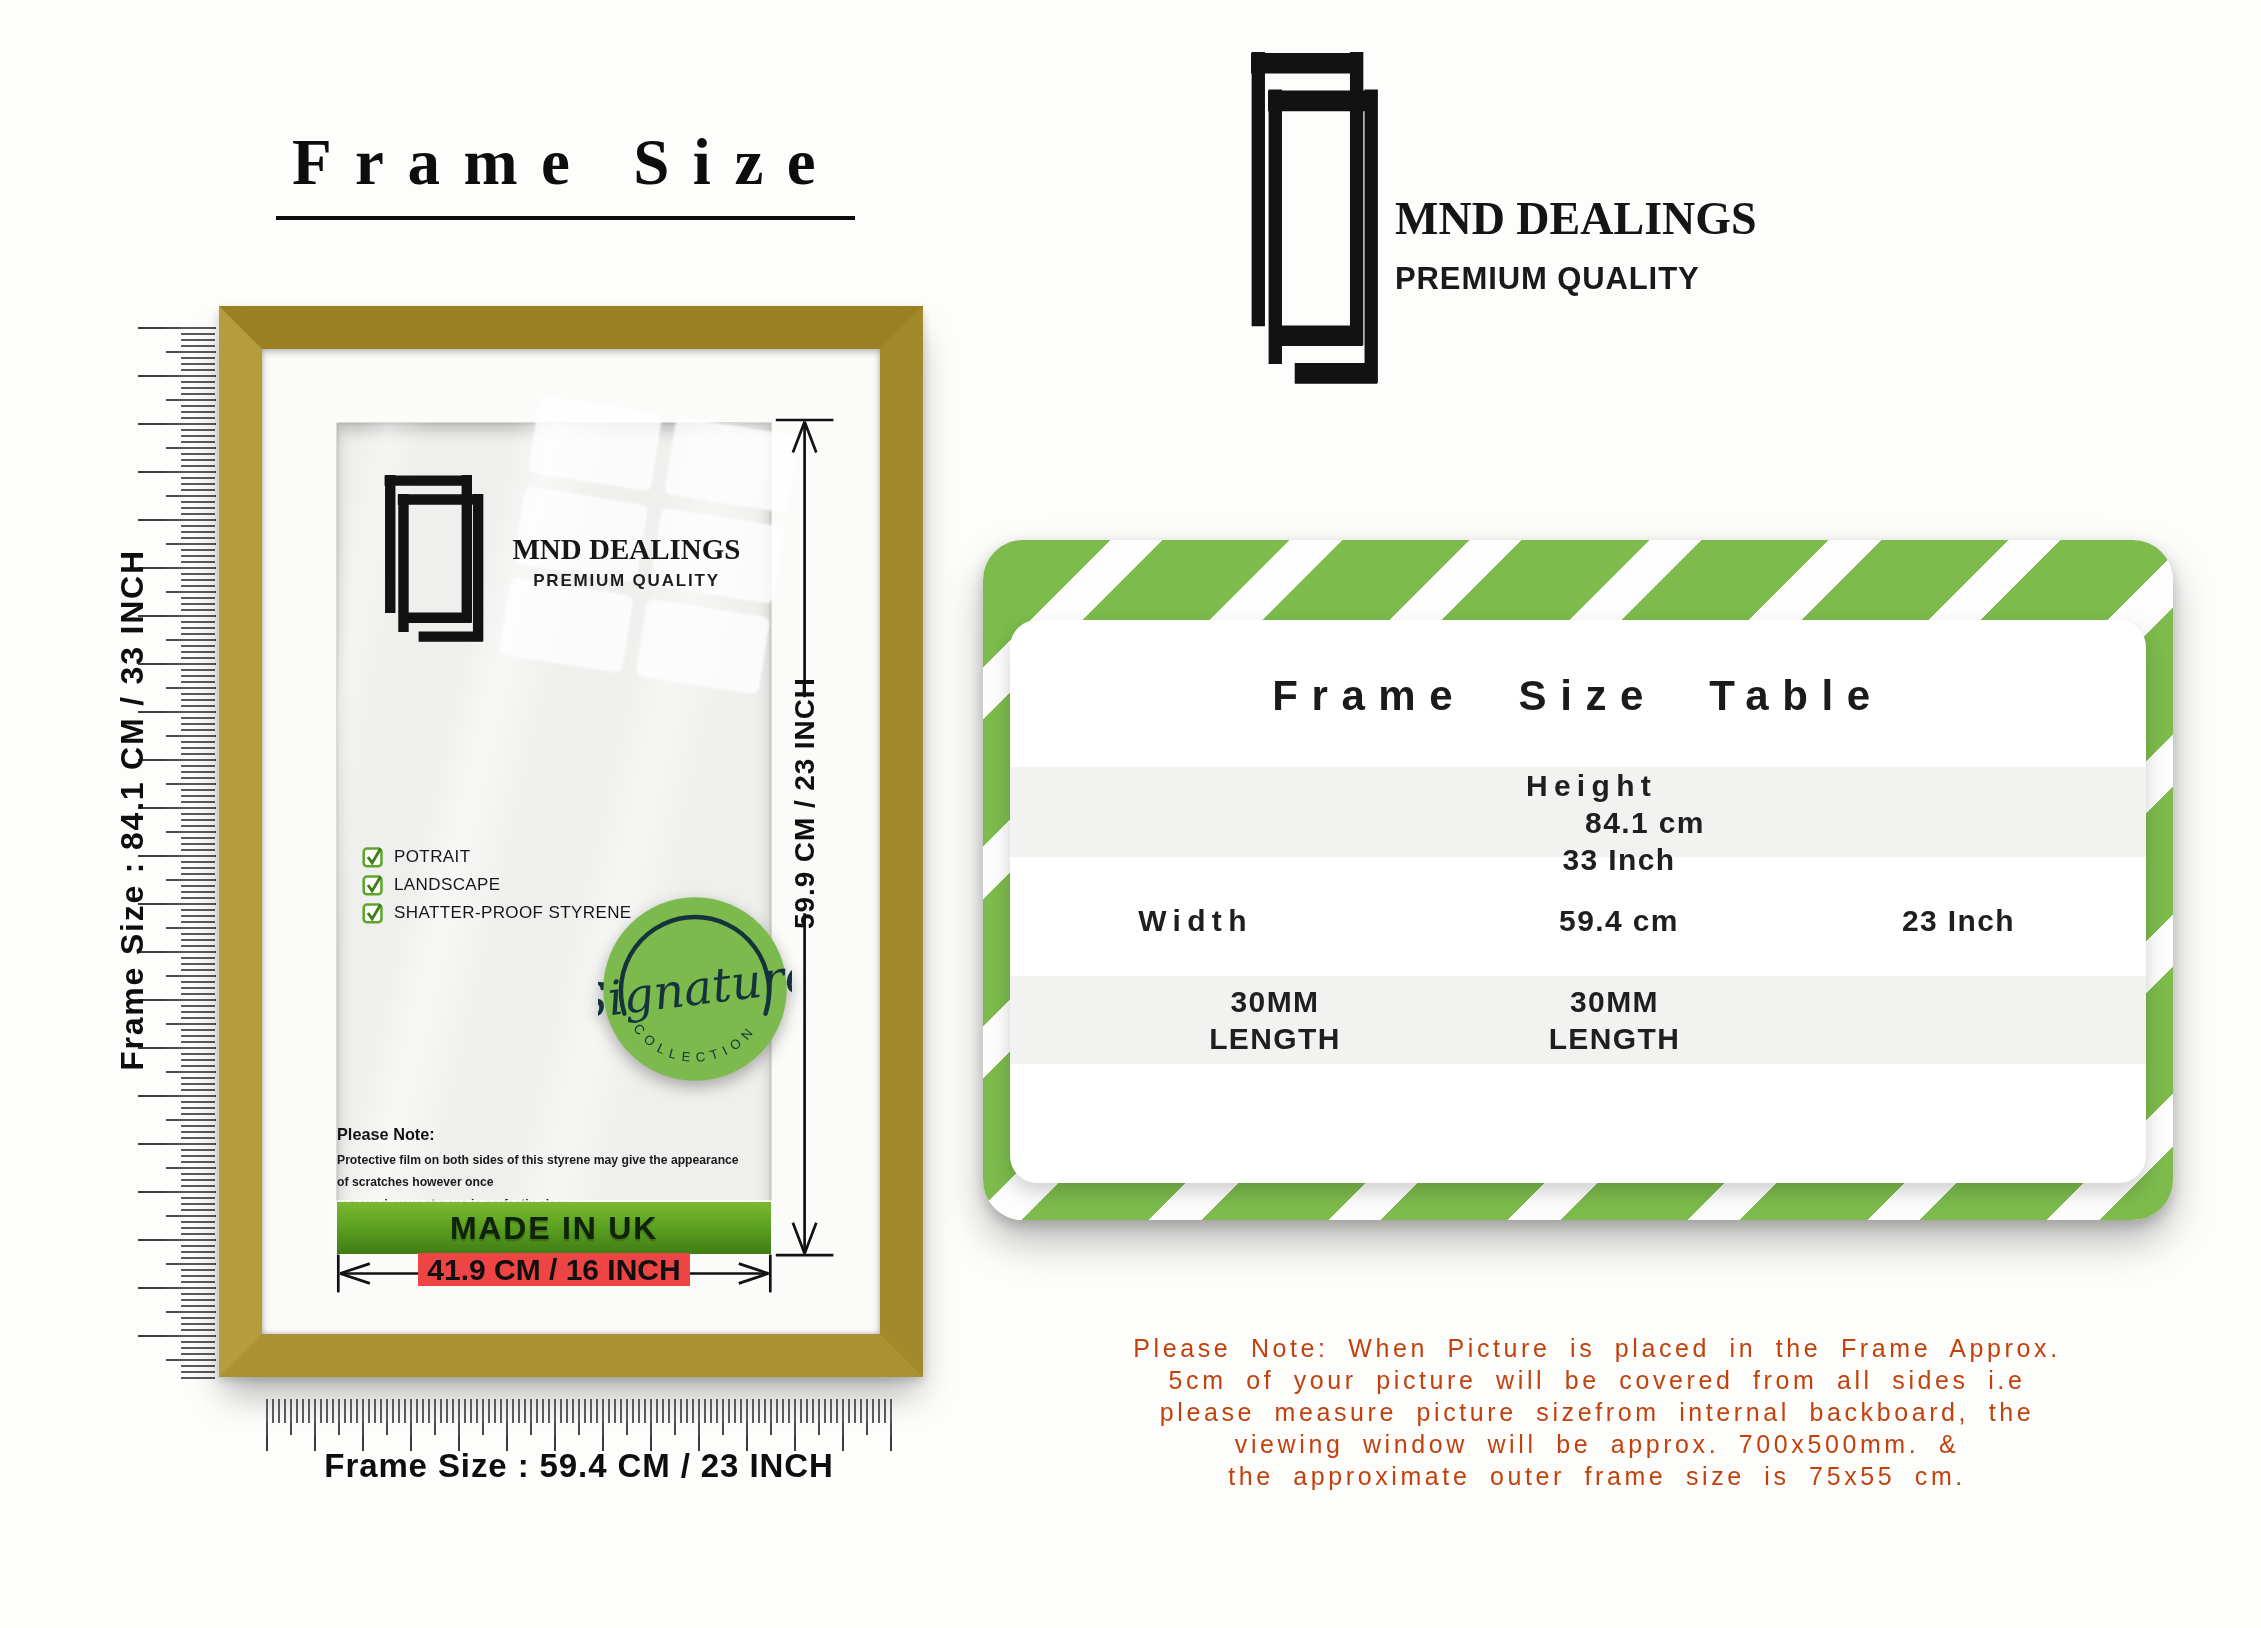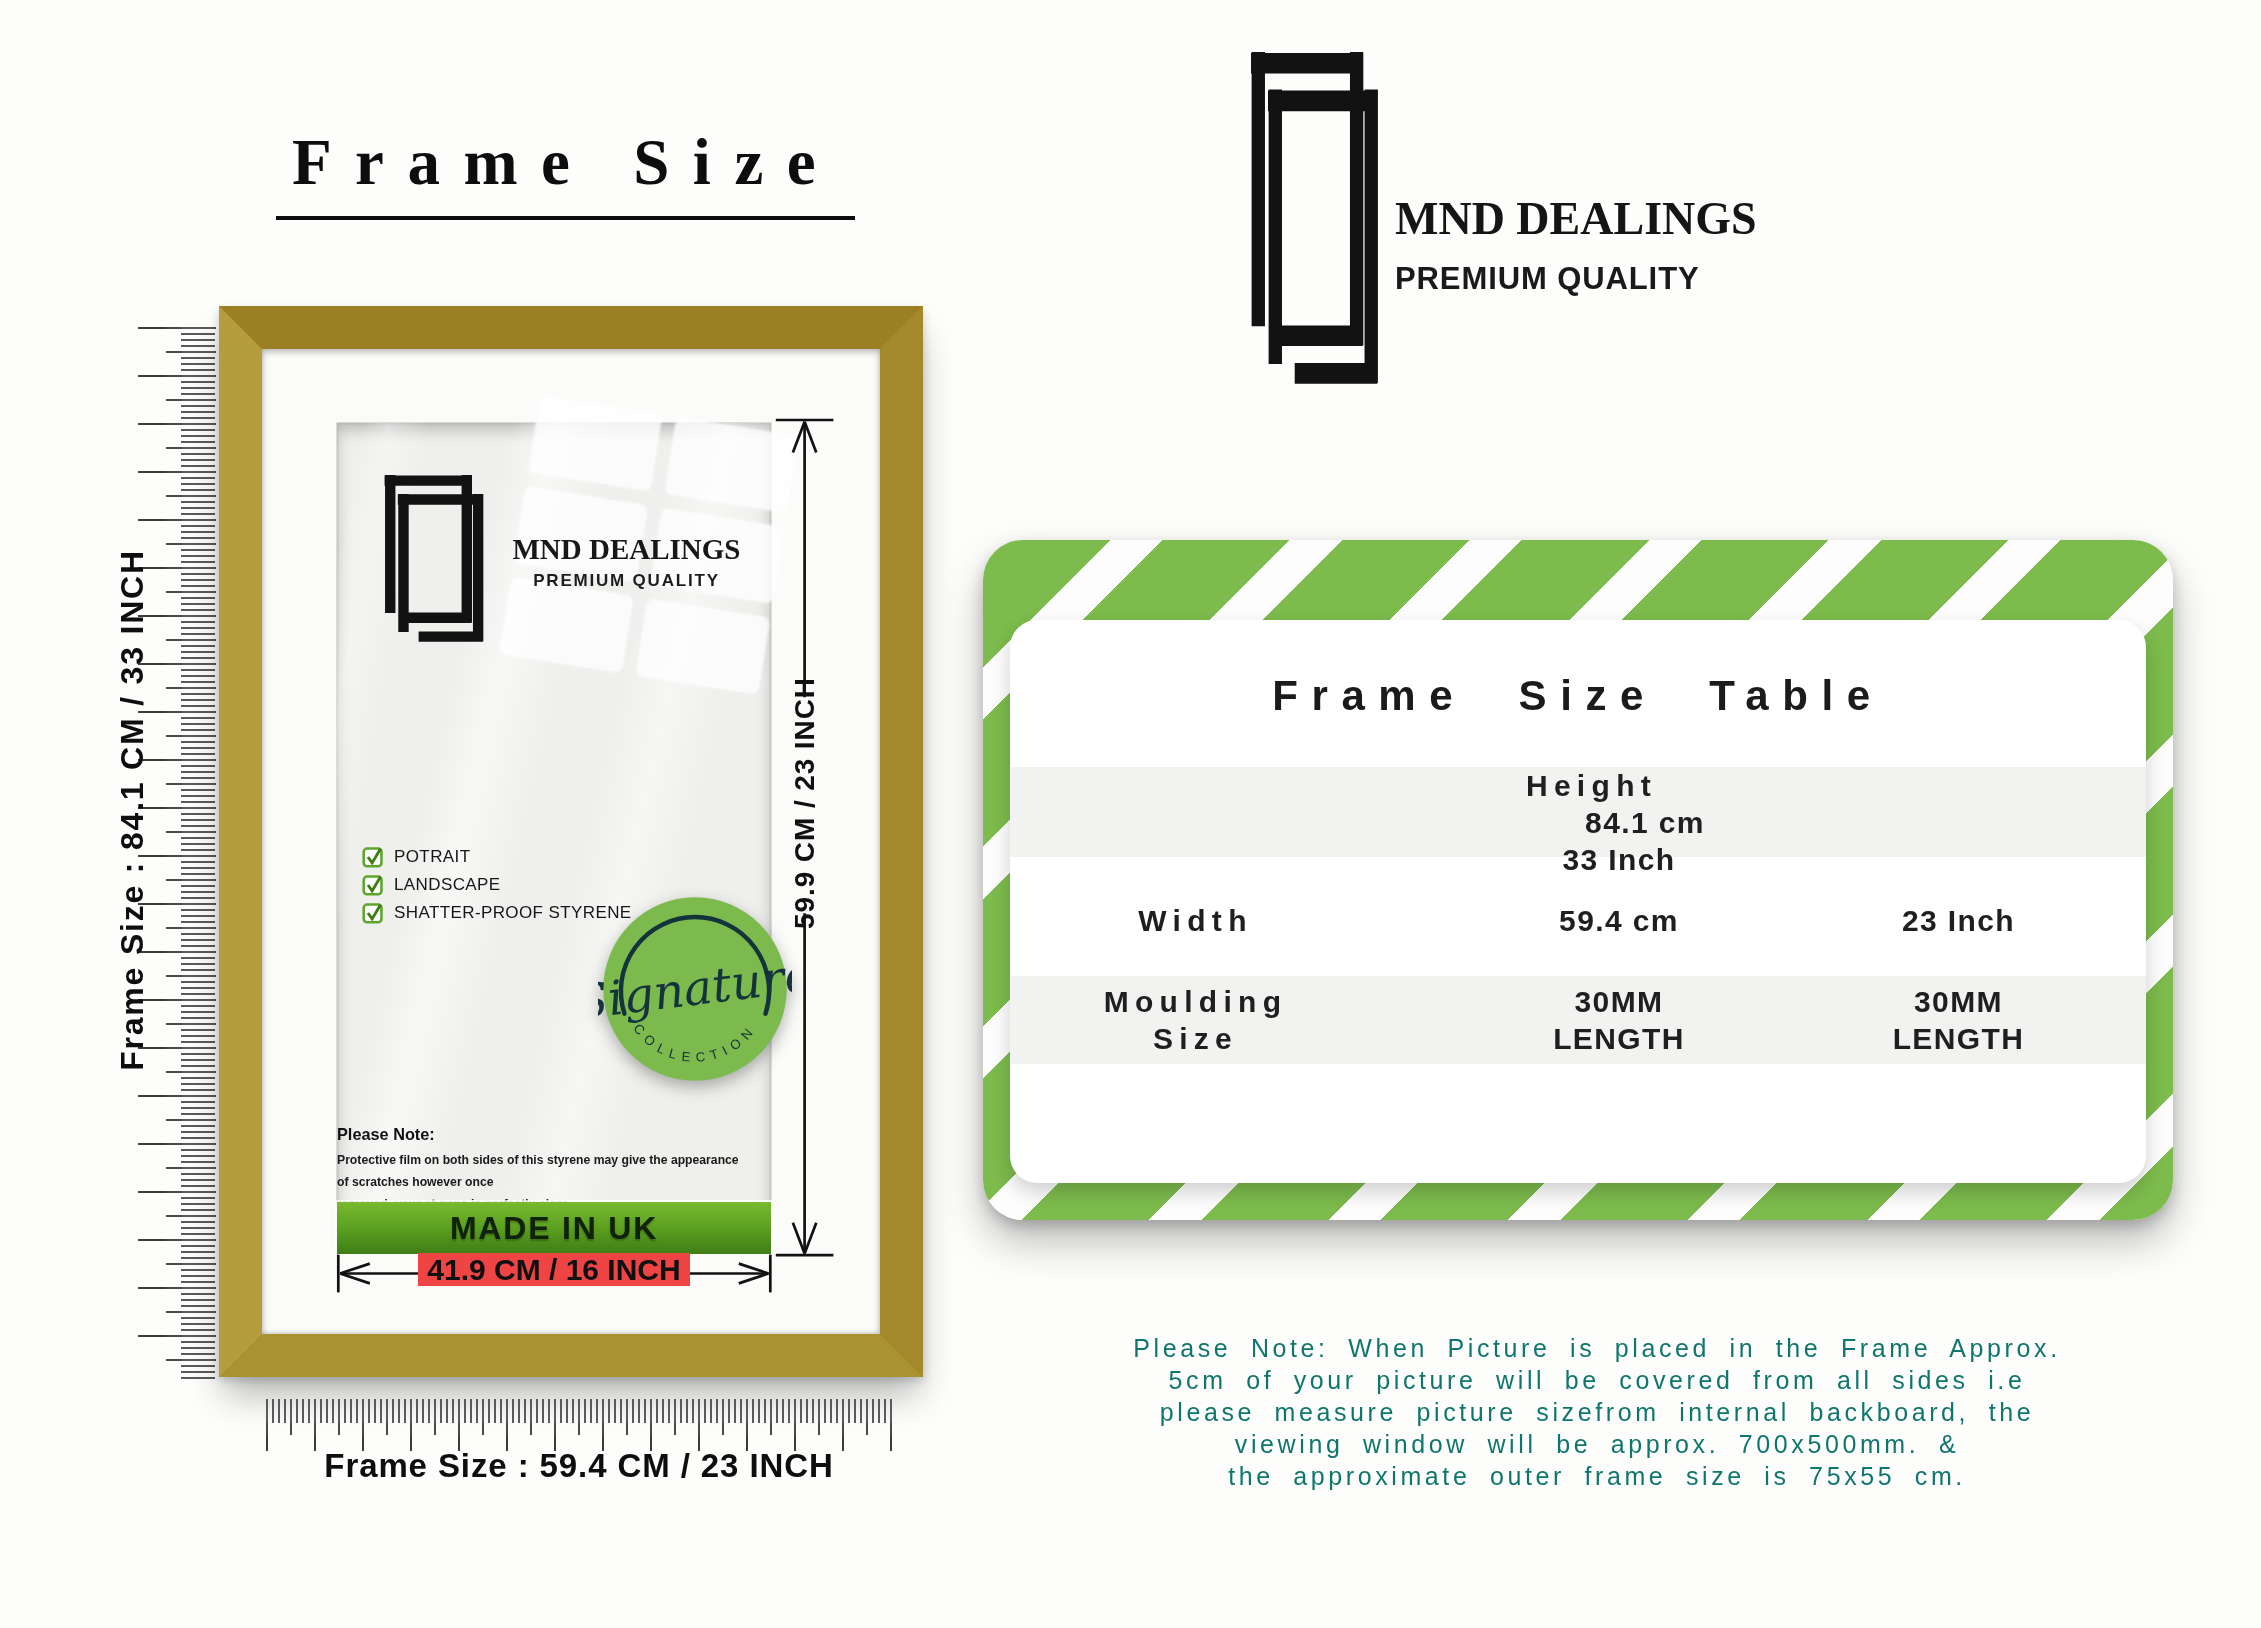--- a/index.html
+++ b/index.html
@@ -98,21 +98,21 @@
   .trow.band{background:#f2f2f1;}
   .trow-1{top:147px;height:90px;flex-direction:column;}
   .trow-2{top:255px;height:90px;}
   .trow-3{top:356px;height:88px;}
   .tcell{text-align:center;font-weight:bold;color:#1f1f1f;white-space:pre-line;}
   .tcell-label{width:317px;margin-left:27px;font-size:30px;letter-spacing:6.3px;line-height:37px;}
   .tcell-cm{width:262px;margin-left:134px;font-size:30px;letter-spacing:1.4px;line-height:37px;}
   .tcell-inch{width:253px;margin-left:82px;font-size:30px;letter-spacing:1.4px;line-height:37px;}
 
   
-  .footnote{left:1000px;top:1332px;width:1194px;text-align:center;color:#0f766e;
+  .footnote{left:1000px;top:1332px;width:1194px;text-align:center;color:#c2410c;
     font-size:25px;letter-spacing:3.6px;word-spacing:9px;line-height:32px;white-space:pre-line;}
 </style>
 </head>
 <body>
 
 <div id="canvas">
 
   <div class="abs page-title-wrap">
     <span class="page-title">Frame Size</span>
   </div>
@@ -241,22 +241,20 @@
       <div class="tcell tcell-inch">33 Inch</div>
     </div>
 
     <div class="trow trow-2">
       <div class="tcell tcell-label">Width</div>
       <div class="tcell tcell-cm">59.4 cm</div>
       <div class="tcell tcell-inch">23 Inch</div>
     </div>
 
     <div class="trow trow-3 band">
-      <div class="tcell tcell-label">Moulding
-Size</div>
       <div class="tcell tcell-cm">30MM
 LENGTH</div>
       <div class="tcell tcell-inch">30MM
 LENGTH</div>
     </div>
   </div>
 
   <div class="abs footnote">Please Note: When Picture is placed in the Frame Approx.
 5cm of your picture will be covered from all sides i.e
 please measure picture sizefrom internal backboard, the

